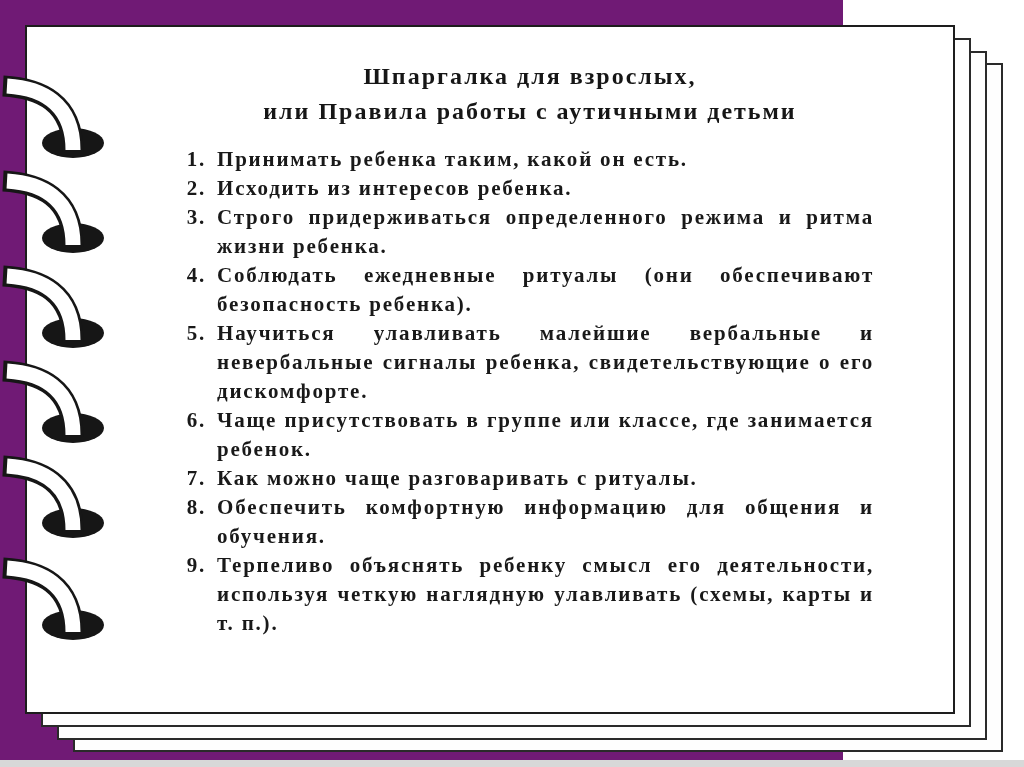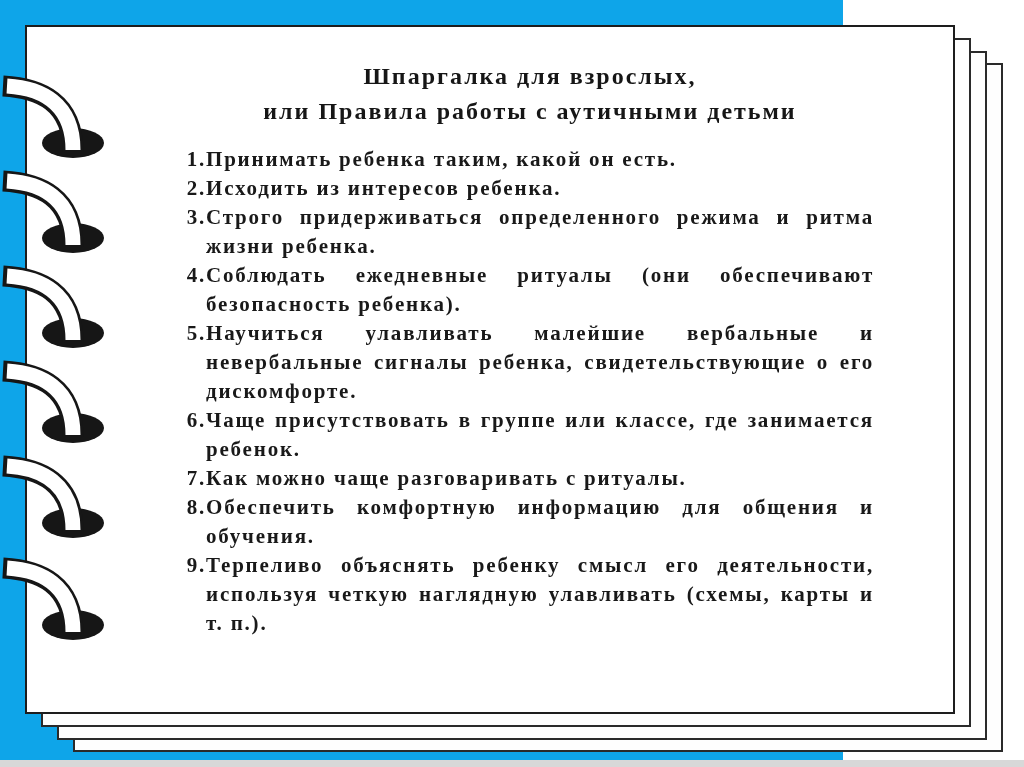--- a/index.html
+++ b/index.html
@@ -8,21 +8,21 @@
     width: 1024px;
     height: 767px;
     overflow: hidden;
     background: #ffffff;
     font-family: "Liberation Serif", "DejaVu Serif", serif;
   }
   .canvas {
     position: relative;
     width: 843px;
     height: 767px;
-    background: #0ea5e9;
+    background: #701a75;
   }
   
   .sheet {
     position: absolute;
     box-sizing: border-box;
     background: #fefefe;
     border: 2px solid #2a2a2a;
     width: 930px;
     height: 689px;
   }
@@ -63,20 +63,21 @@
     display: flex;
     align-items: flex-start;
   }
   .rule-number {
     flex: 0 0 46px;
     text-align: right;
     white-space: nowrap;
   }
   .rule-text {
     flex: 1 1 auto;
+    margin-left: 11px;
     text-align: justify;
   }
   
   .rings {
     position: absolute;
     left: 0;
     top: 0;
     z-index: 6;
     pointer-events: none;
   }

